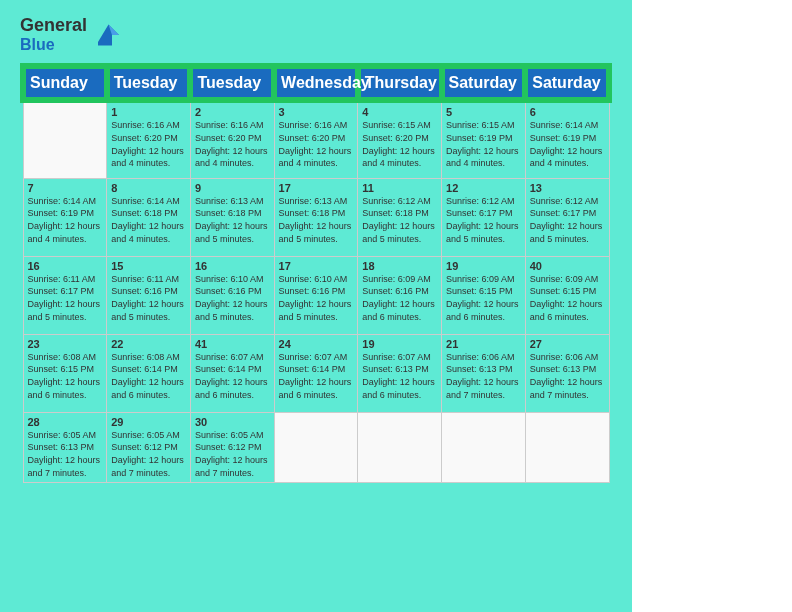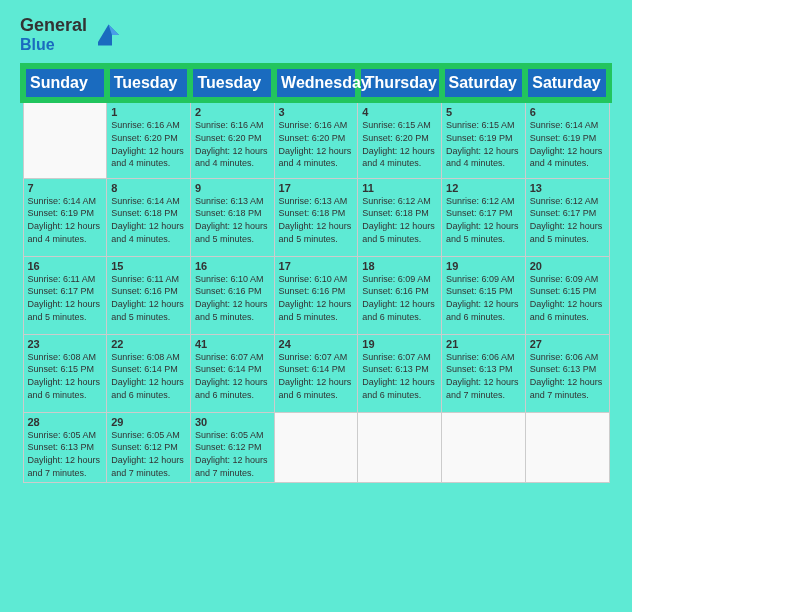--- a/index.html
+++ b/index.html
@@ -204,21 +204,21 @@
       </td>
           <td>
         <span class="day-num">18</span>
         <span class="day-info">Sunrise: 6:09 AM<br>Sunset: 6:16 PM<br>Daylight: 12 hours and 6 minutes.</span>
       </td>
           <td>
         <span class="day-num">19</span>
         <span class="day-info">Sunrise: 6:09 AM<br>Sunset: 6:15 PM<br>Daylight: 12 hours and 6 minutes.</span>
       </td>
           <td>
-        <span class="day-num">20</span>
+        <span class="day-num">40</span>
         <span class="day-info">Sunrise: 6:09 AM<br>Sunset: 6:15 PM<br>Daylight: 12 hours and 6 minutes.</span>
       </td>
         </tr>
         <tr class="week-row">
           <td>
         <span class="day-num">23</span>
         <span class="day-info">Sunrise: 6:08 AM<br>Sunset: 6:15 PM<br>Daylight: 12 hours and 6 minutes.</span>
       </td>
           <td>
         <span class="day-num">22</span>

